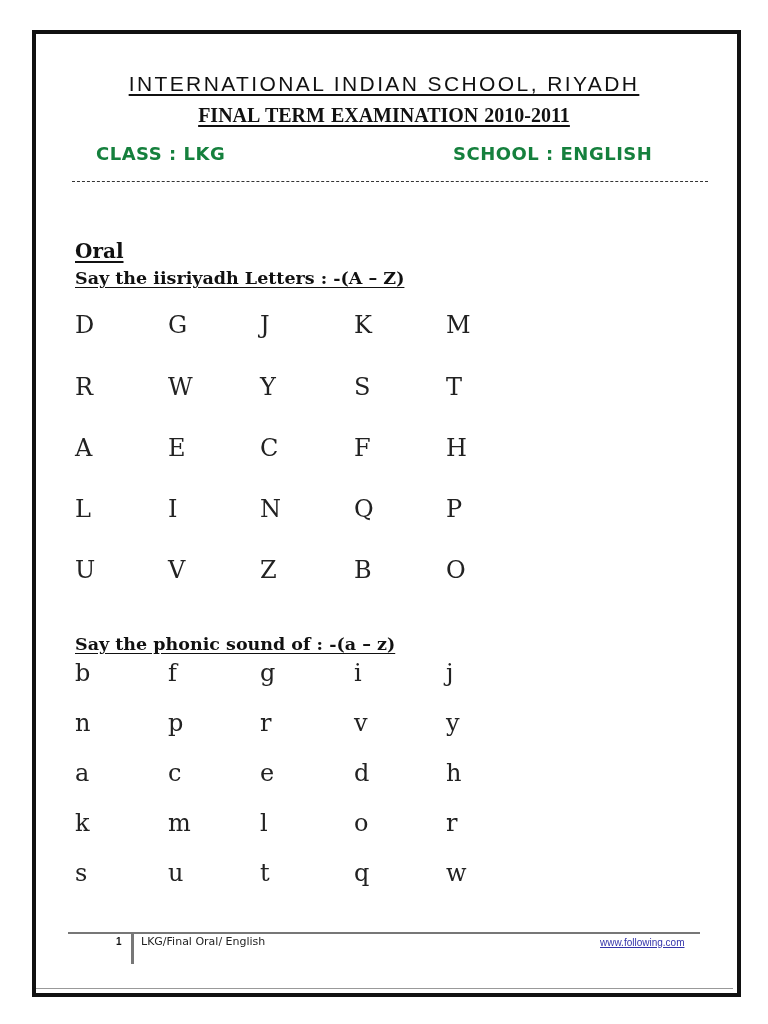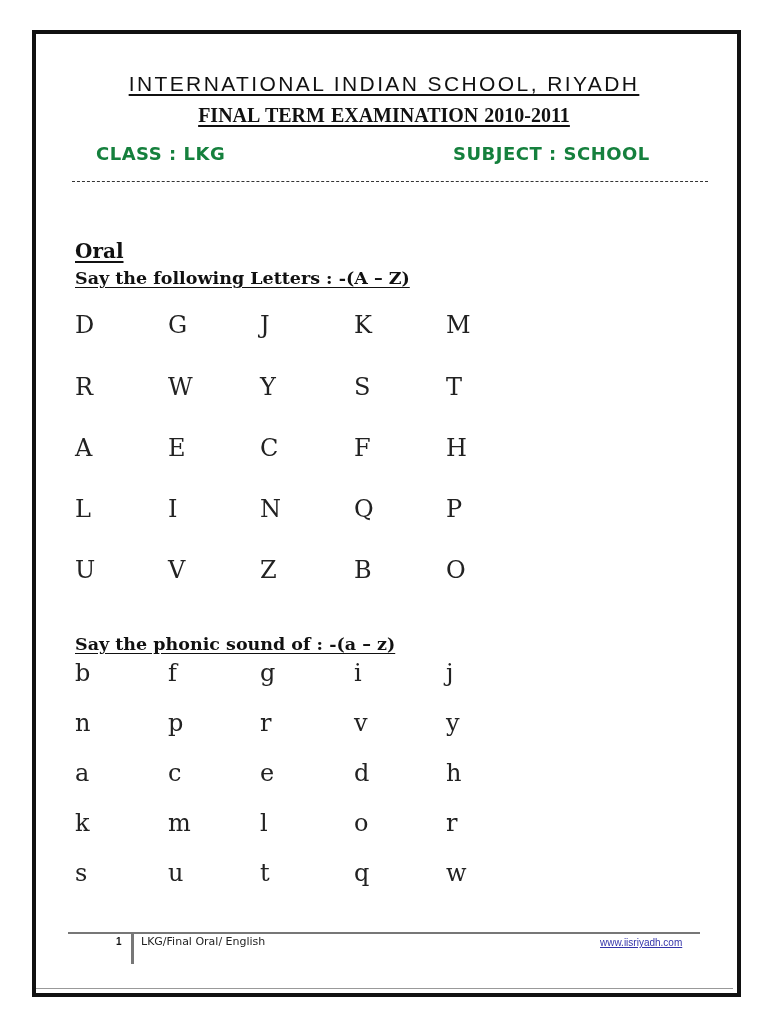--- a/index.html
+++ b/index.html
@@ -74,26 +74,26 @@
 </style>
 </head>
 <body>
 
 <div class="page-border"></div>
 <div class="page-border-inner"></div>
 
 <div class="school-name">INTERNATIONAL INDIAN SCHOOL, RIYADH</div>
 <div class="exam-title">FINAL TERM EXAMINATION  2010-2011</div>
 <div class="class-label">CLASS : LKG</div>
-<div class="subject-label">SUBJECT : SCHOOL</div>
+<div class="subject-label">SCHOOL : ENGLISH</div>
 <div class="dash-line"></div>
 
 <div class="section-title">Oral</div>
 
-<div class="instruction instr-upper">Say the following Letters : -(A – Z)</div>
+<div class="instruction instr-upper">Say the iisriyadh Letters : -(A – Z)</div>
 
 <div class="letter-grid upper" style="top:311px;">
   <div class="letter-row" style="top:0px;">
     <span class="letter-cell" style="left:0px">D</span>
     <span class="letter-cell" style="left:93px">G</span>
     <span class="letter-cell" style="left:185px">J</span>
     <span class="letter-cell" style="left:279px">K</span>
     <span class="letter-cell" style="left:371px">M</span>
   </div>
   <div class="letter-row" style="top:62px;">
@@ -163,13 +163,13 @@
     <span class="letter-cell" style="left:185px">t</span>
     <span class="letter-cell" style="left:279px">q</span>
     <span class="letter-cell" style="left:371px">w</span>
   </div>
 </div>
 
 <div class="footer-rule"></div>
 <div class="footer-bar"></div>
 <div class="footer-page">1</div>
 <div class="footer-text">LKG/Final Oral/ English</div>
-<a class="footer-link">www.iisriyadh.com</a>
+<a class="footer-link">www.following.com</a>
 
 </body></html>

